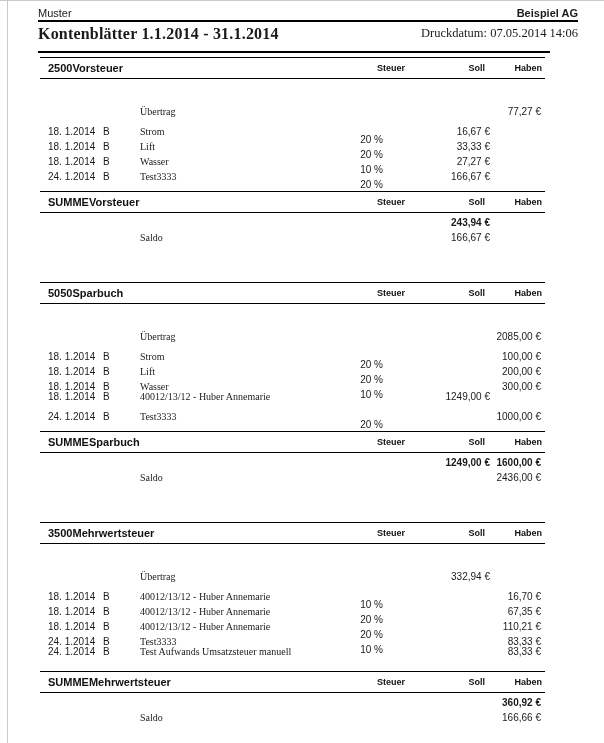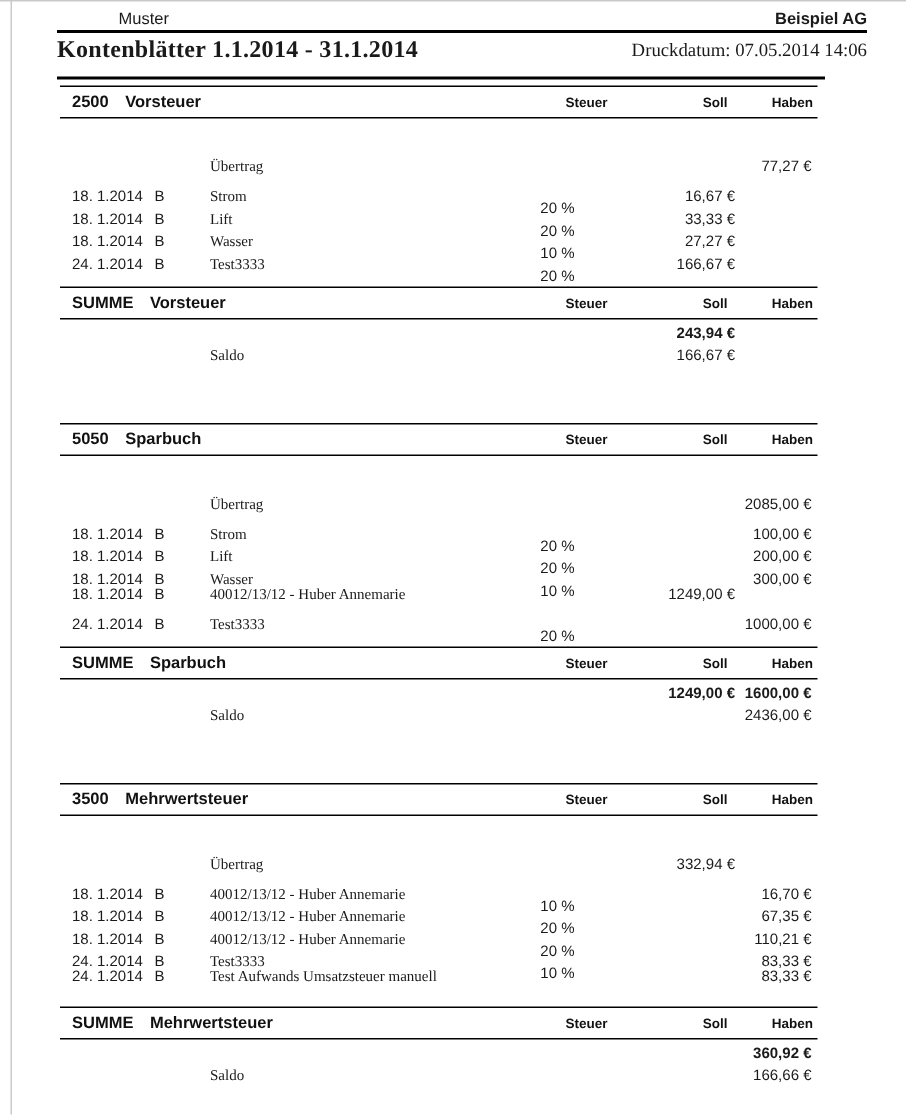--- a/index.html
+++ b/index.html
@@ -4,35 +4,35 @@
 <style>
   html,body { margin:0; padding:0; }
   body {
     width:604px; height:743px; background:#ffffff; position:relative;
     font-family:"Liberation Sans", sans-serif; color:#1a1a1a; overflow:hidden;
   }
   .edge-top  { position:absolute; top:0; left:0; width:604px; height:1px; background:#c9c9c9; }
   .edge-left { position:absolute; top:0; left:7px; width:1px; height:743px; background:#c9c9c9; }
 
   .header { position:absolute; left:38px; top:0; width:540px; }
-  .hrow1 { display:flex; justify-content:space-between; align-items:flex-end; height:16px; font-size:11px; padding-top:3px;margin-left:41px; }
+  .hrow1 { display:flex; justify-content:space-between; align-items:flex-end; height:16px; font-size:11px; padding-top:3px; }
   .company { font-weight:bold; }
   .rule { background:#000; }
   .rule1 { width:540px; height:2px; margin-top:1px; }
   .hrow2 { display:flex; justify-content:space-between; align-items:flex-start; height:24px; padding-top:3px; }
   .report-title { font-family:"Liberation Serif", serif; font-size:16px; font-weight:bold; margin:0; letter-spacing:0.2px; }
   .printdate { font-family:"Liberation Serif", serif; font-size:12.5px; padding-top:1px; }
   .rule2 { width:512px; height:2px; margin-top:2px; }
 
   .accounts { position:absolute; left:40px; top:57px; width:505px; }
   .account + .account { margin-top:38px; }
 
   .grid { display:grid; grid-template-columns:60px 40px 1fr 100px 85px 55px; align-items:center; }
   .band { border-top:1.5px solid #000; border-bottom:1.5px solid #000; height:20px; }
-  .band-title { grid-column:1 / 4; padding-left:8px; display:flex; gap:11px; font-weight:bold; font-size:11px; color:#111; }
+  .band-title { grid-column:1 / 4; padding-left:8px; display:flex; font-weight:bold; font-size:11px; color:#111; }
   .col-h { font-weight:bold; font-size:9px; text-align:right; color:#111; }
   .col-h.col-soll  { padding-right:5px; }
   .col-h.col-haben { padding-right:3px; }
 
   .rows { margin-top:24px; }
   .row { height:15px; font-size:10px; }
   .c-date  { padding-left:8px; white-space:nowrap; }
   .c-b     { padding-left:3px; }
   .c-text  { white-space:nowrap;font-family:Liberation Serif, serif; }
   .c-steuer{ text-align:right; padding-right:22px; white-space:nowrap;margin-top:16px; }

